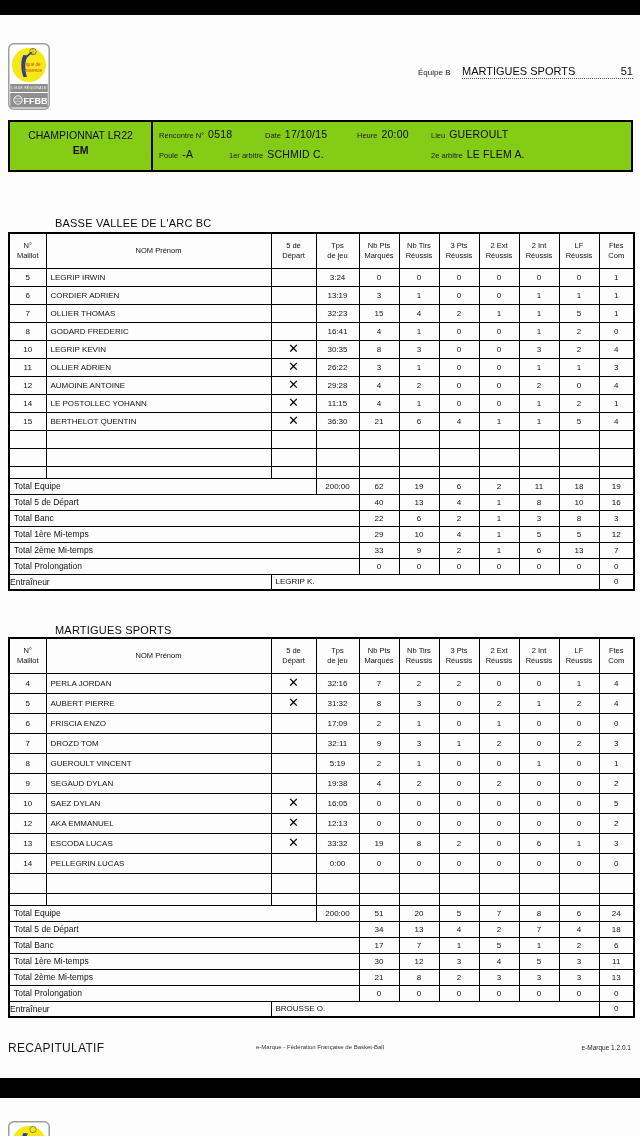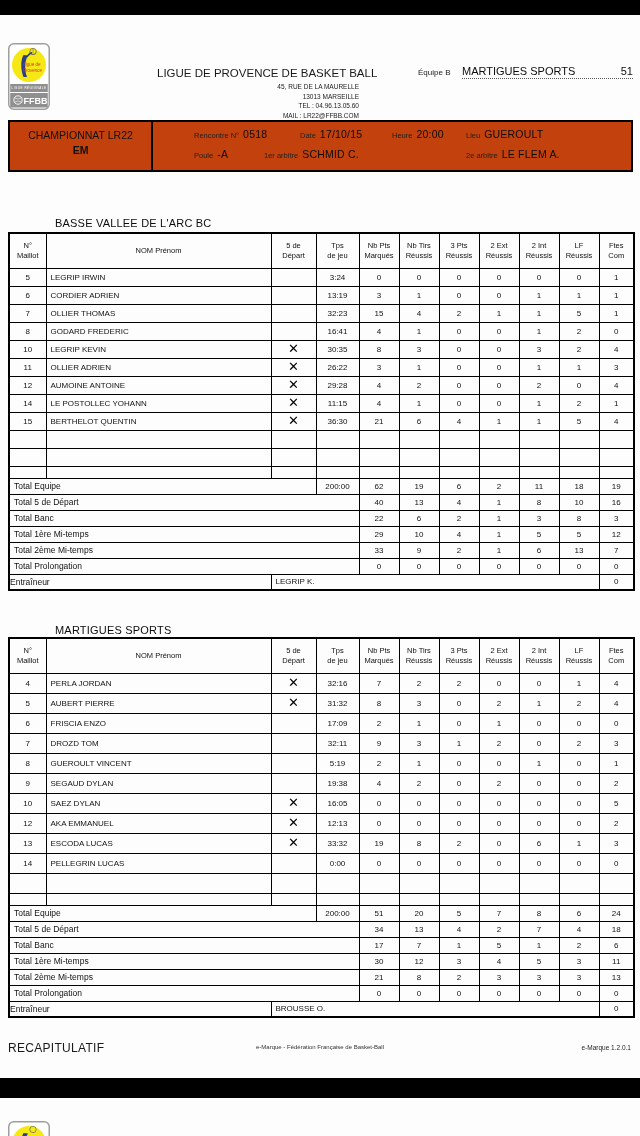--- a/index.html
+++ b/index.html
@@ -21,25 +21,25 @@
   .league-name{font-size:11.5px;white-space:nowrap;color:#1a1a1a;}
   .league-address{text-align:right;font-size:6.5px;line-height:9.5px;margin-top:3px;color:#222;}
   .scoreboard{position:absolute;left:418px;top:50px;width:215px;}
   .score-row{display:flex;align-items:baseline;height:22px;}
   .score-label{font-size:8px;width:44px;flex:none;color:#222;}
   .score-entry{flex:1;display:flex;justify-content:space-between;align-items:baseline;border-bottom:1.5px dotted #555;padding-bottom:1px;}
   .score-name{font-size:11px;white-space:nowrap;color:#0d0d0d;}
   .score-value{font-size:11px;color:#0d0d0d;}
 
   
-  .match-box{position:absolute;left:8px;top:105px;width:621px;height:48px;border:2px solid #000;background:#c2410c;display:flex;}
+  .match-box{position:absolute;left:8px;top:105px;width:621px;height:48px;border:2px solid #000;background:#84cc16;display:flex;}
   .match-left{flex:0 0 141px;border-right:2px solid #000;text-align:center;padding-top:7px;}
   .match-champ{font-size:10.5px;}
   .match-cat{font-size:10.5px;font-weight:bold;margin-top:3px;}
-  .match-right{flex:1;position:relative;margin-left:35px;}
+  .match-right{flex:1;position:relative;}
   .fgroup{position:absolute;display:flex;align-items:baseline;gap:4px;white-space:nowrap;}
   .flabel{font-size:7.5px;color:#222;}
   .fvalue{font-size:10.5px;letter-spacing:0.2px;color:#0d0d0d;}
 
   
   .team-title{position:absolute;left:9px;font-size:11px;letter-spacing:0.2px;color:#0d0d0d;margin-left:46px;}
   #titleA{top:202px;}
   #titleB{top:609px;}
   .team-table{position:absolute;left:8px;border-collapse:collapse;table-layout:fixed;width:625px;background:#fdfdfd;}
   #teamA .team-table{top:217px;}
@@ -86,29 +86,20 @@
       <text x="24.5" y="28.5" font-size="4.5" fill="#c43c3c" text-anchor="middle" font-style="italic">Provence</text>
       <rect x="2.2" y="41" width="37.6" height="8" fill="#8f8f8f"></rect>
       <text x="21" y="46.3" font-size="3" fill="#ffffff" text-anchor="middle" letter-spacing="0.5">LIGUE RÉGIONALE</text>
       <rect x="2.2" y="50" width="37.6" height="14.5" fill="#8f8f8f"></rect>
       <circle cx="10" cy="57" r="4.2" fill="none" stroke="#ffffff" stroke-width="0.9"></circle>
       <path d="M6.5,55 q3.5,2 7,0 M6.5,59 q3.5,-2 7,0" stroke="#ffffff" stroke-width="0.6" fill="none"></path>
       <text x="15.5" y="60.5" font-size="9" font-weight="bold" fill="#ffffff">FFBB</text>
     </svg>
   </div>
 
-  <div class="league">
-    <div class="league-name">LIGUE DE PROVENCE DE BASKET BALL</div>
-    <div class="league-address">
-      <div>45, RUE DE LA MAURELLE</div>
-      <div>13013 MARSEILLE</div>
-      <div>TEL : 04.96.13.05.60</div>
-      <div>MAIL : LR22@FFBB.COM</div>
-    </div>
-  </div>
 
   <div class="scoreboard">
     <div class="score-row">
       <span class="score-label">Équipe B</span>
       <span class="score-entry">
         <span class="score-name">MARTIGUES SPORTS</span>
         <span class="score-value">51</span>
       </span>
     </div>
   </div>

